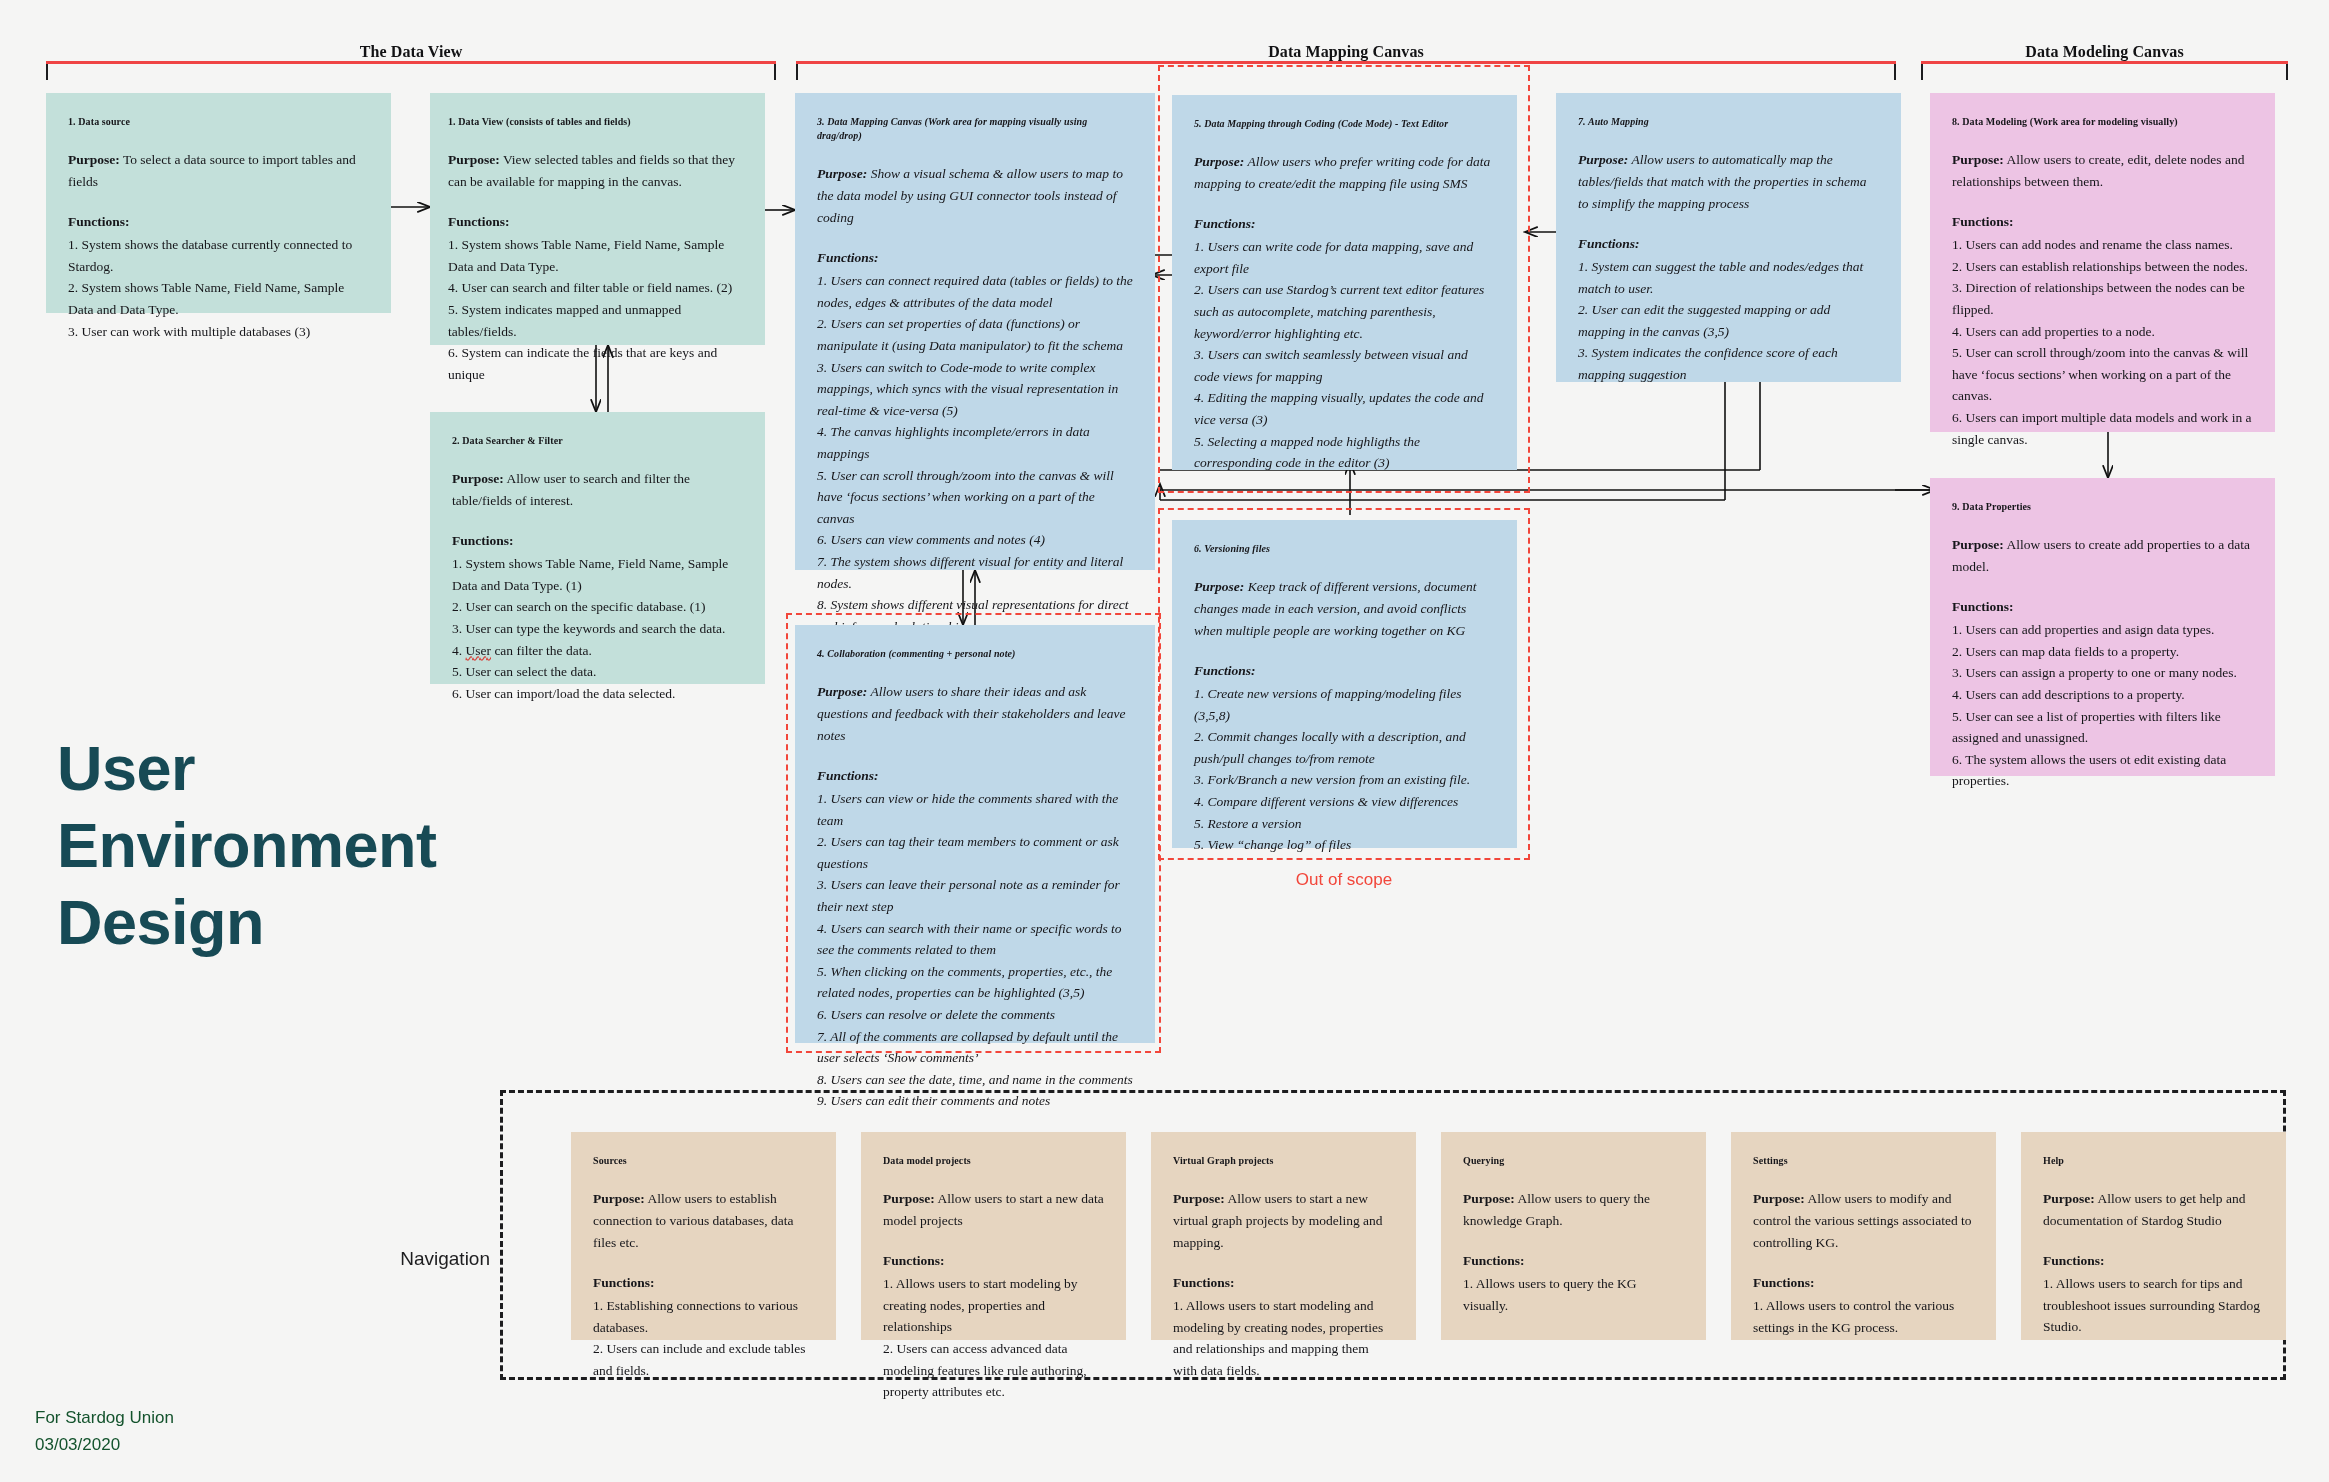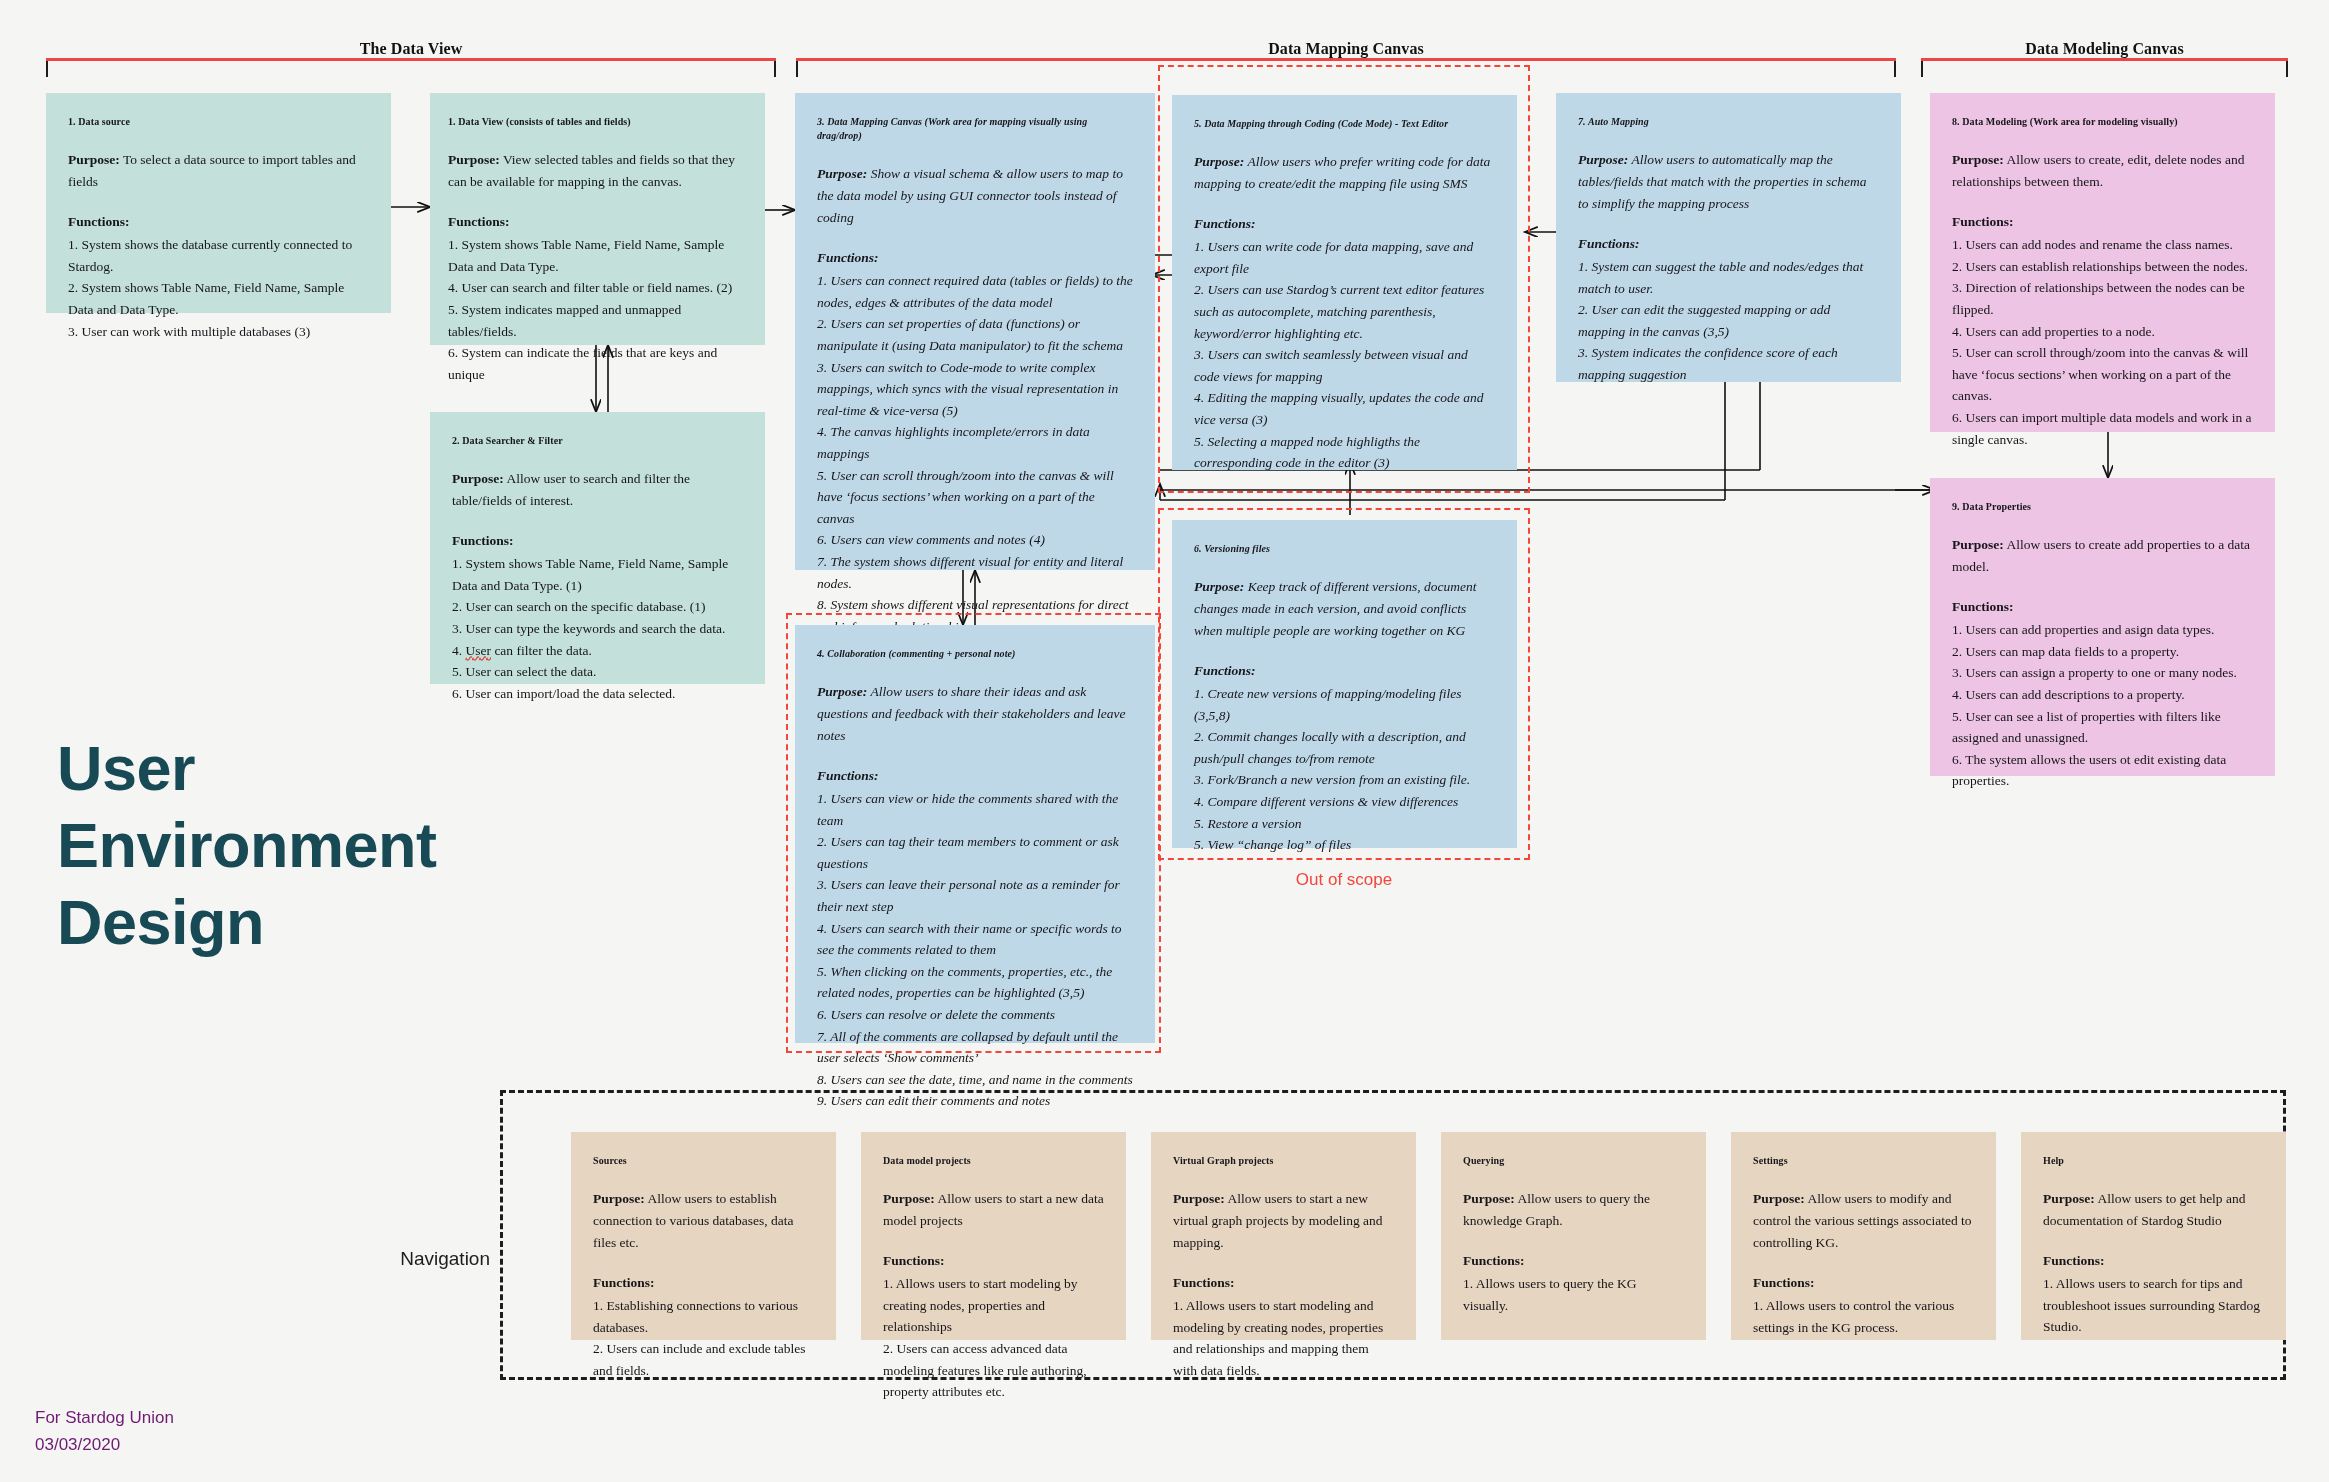--- a/index.html
+++ b/index.html
@@ -11,21 +11,21 @@
     height: 1482px;
     position: relative;
     font-family: "Liberation Serif", "DejaVu Serif", serif;
     color: #16161a;
     overflow: hidden;
   }
   .abs { position: absolute; box-sizing: border-box; }
 
   
   .group-bracket {
-    border-top: 3px solid #ef4444;
+    border-top: 6px solid #ef4444;
     height: 0;
   }
   .group-bracket .tick-l, .group-bracket .tick-r {
     position: absolute; top: 0; width: 0;
     border-left: 2px solid #1d1d1f;
     height: 16px;
   }
   .group-bracket .tick-l { left: 0; }
   .group-bracket .tick-r { right: 0; }
   .group-label {
@@ -101,21 +101,21 @@
   .title-block {
     font-family: "Liberation Sans", "DejaVu Sans", sans-serif;
     font-weight: bold;
     color: #174a55;
     font-size: 63px;
     line-height: 1.22;
     letter-spacing: -0.5px;
   }
   .footer-text {
     font-family: "Liberation Sans", "DejaVu Sans", sans-serif;
-    color: #701a75;
+    color: #14532d;
     font-size: 17px;
     line-height: 1.6;
   }
   .nav-label {
     font-family: "Liberation Sans", "DejaVu Sans", sans-serif;
     font-size: 19px;
     color: #1d1d1f;
     text-align: right;
   }
 

